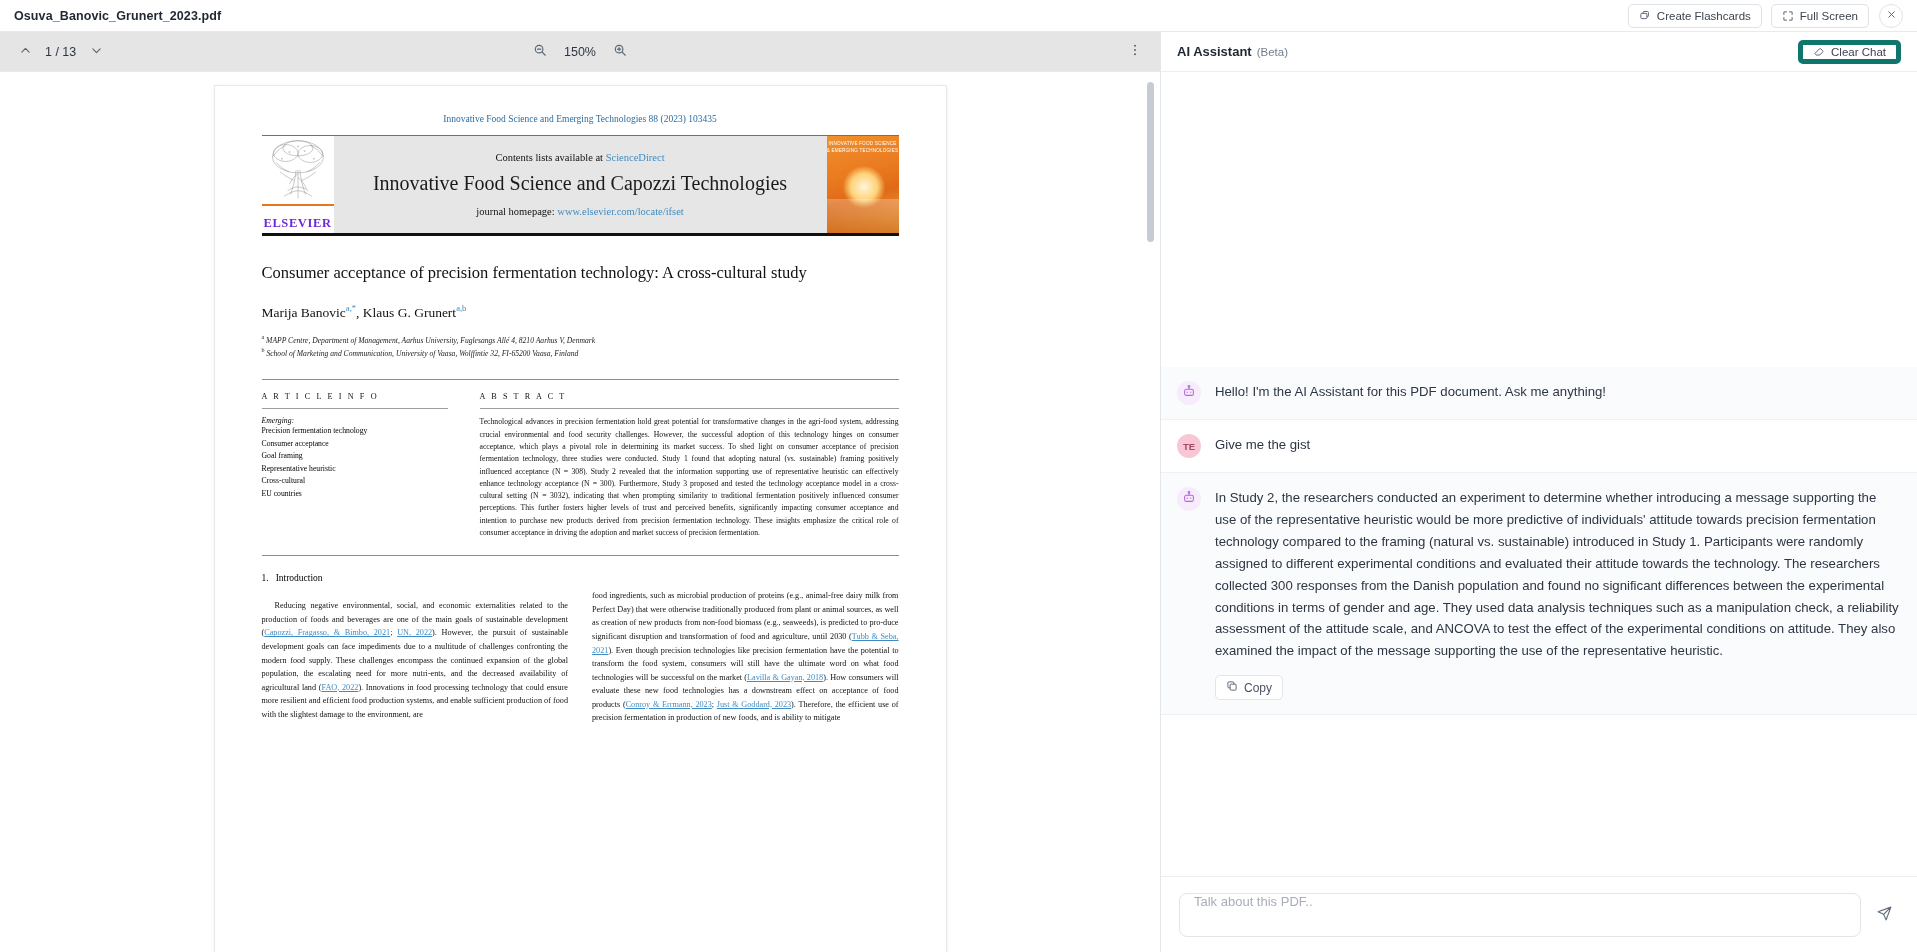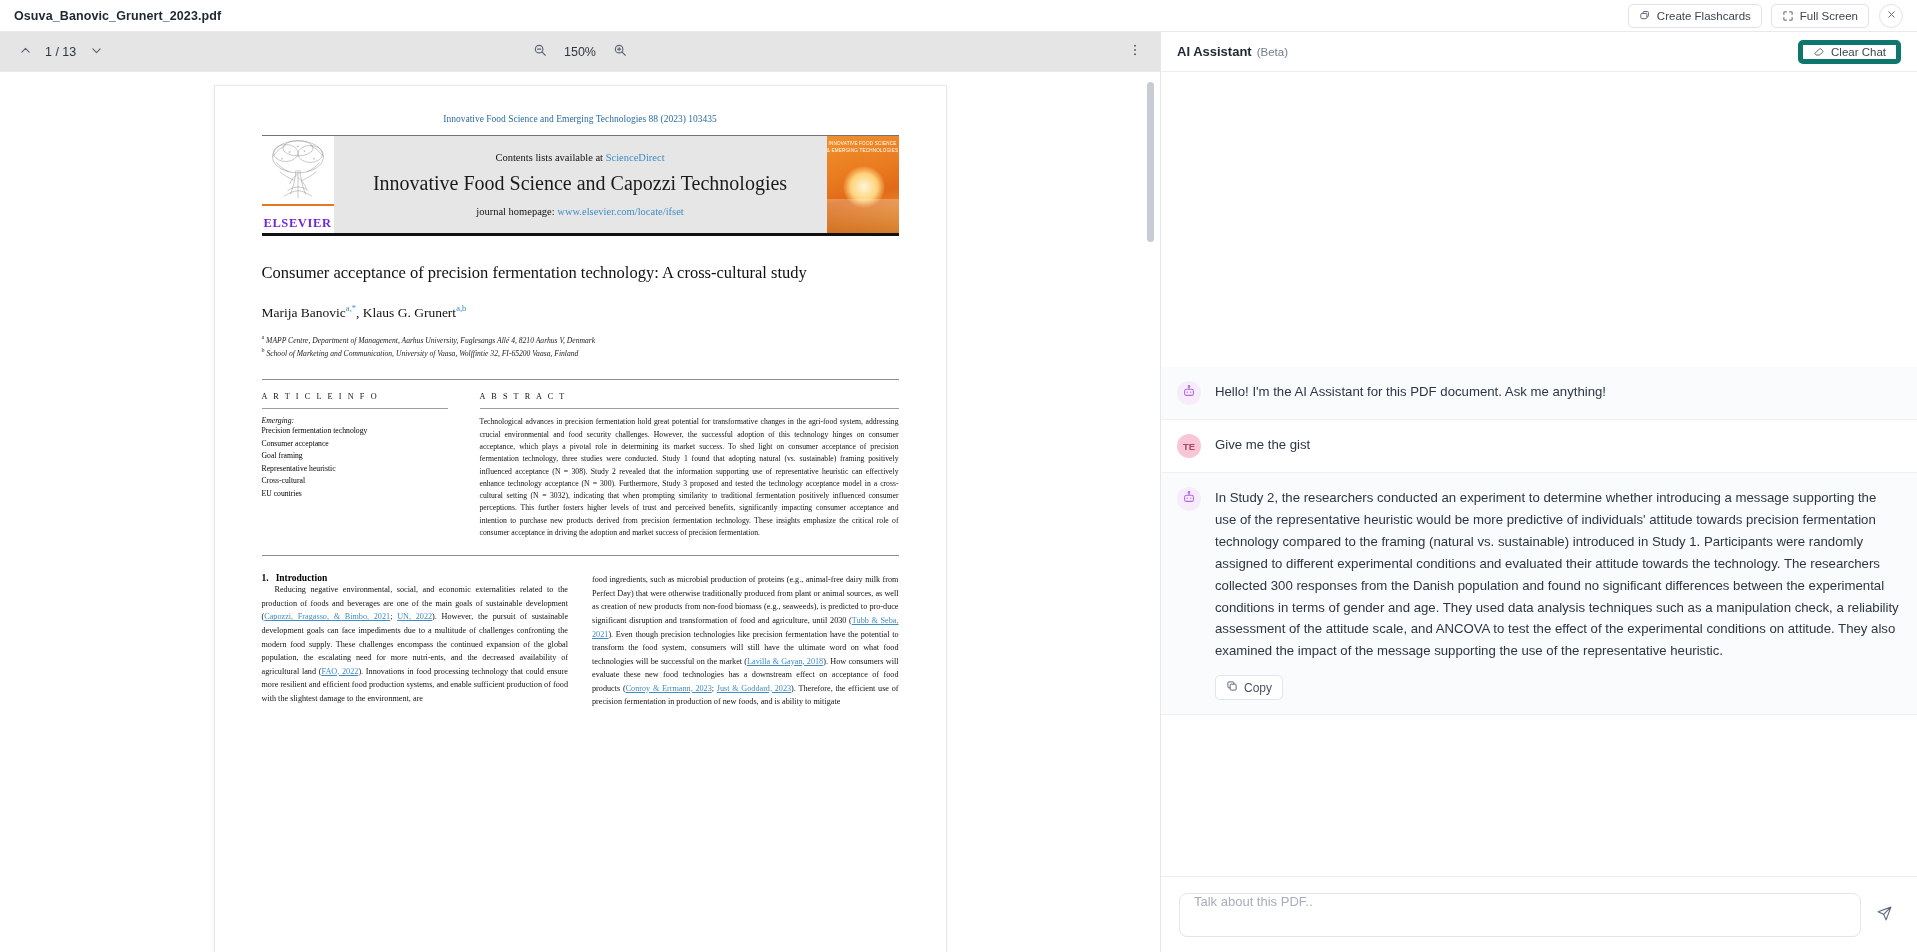--- a/index.html
+++ b/index.html
@@ -169,23 +169,23 @@
   .kw-list { font-size: 7.7px; line-height: 1.62; }
   .abstract-col { flex: 1; }
   .abstract-text {
     font-size: 7.7px; line-height: 1.6; text-align: justify; color: #111;
   }
 
   .after-abstract-rule { border-top: 1px solid #8a8d92; margin-top: 16px; }
 
   .intro-wrap { display: flex; gap: 24px; margin-top: 17px; padding-bottom: 8px; }
   .col { flex: 1; }
-  .intro-head { font-size: 9.5px; font-weight: bold; }
+  .intro-head { font-size: 9.5px; font-weight: normal; margin-bottom: 12px; }
   .intro-head .num { margin-right: 7px; }
-  .body-text { font-size: 8.2px; line-height: 1.65; text-align: justify; color: #111; }
+  .body-text { font-size: 8.2px; line-height: 1.65; text-align: justify; color: #111; margin-top: 16px; }
   .body-text .indent { display:inline-block; width: 13px; }
   .cite { color: #3f8cc4; }
 
   
   .ai-panel {
     width: 757px; min-width: 757px;
     border-left: 1px solid #e3e6ea;
     display: flex; flex-direction: column;
     background: #ffffff;
   }

